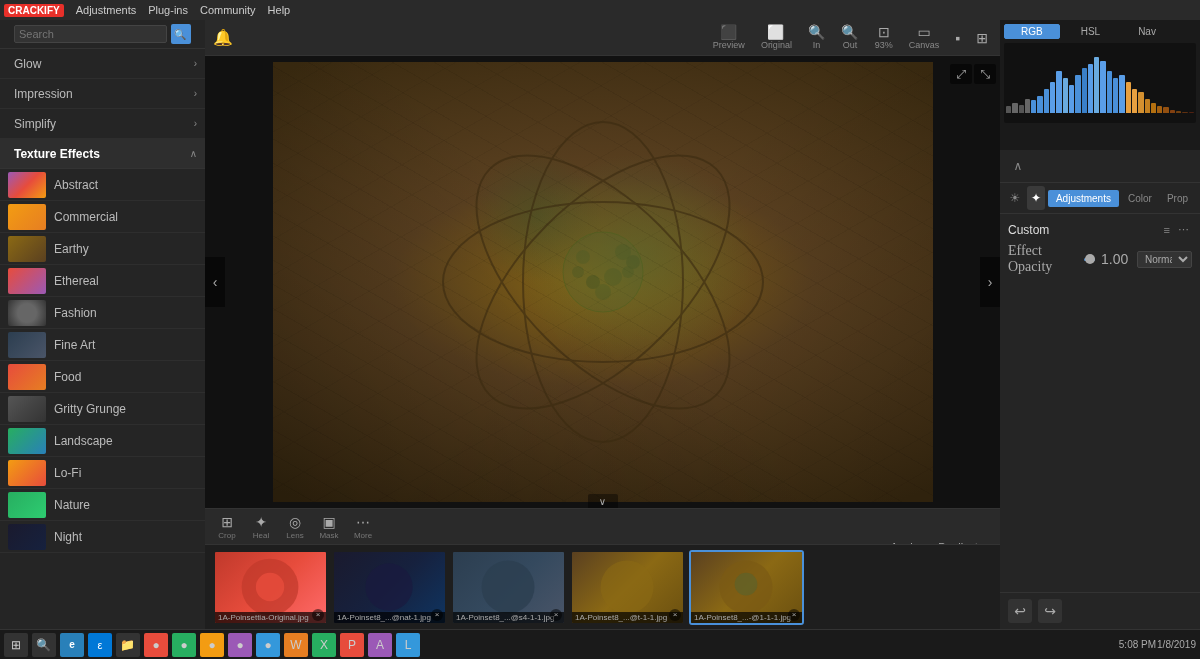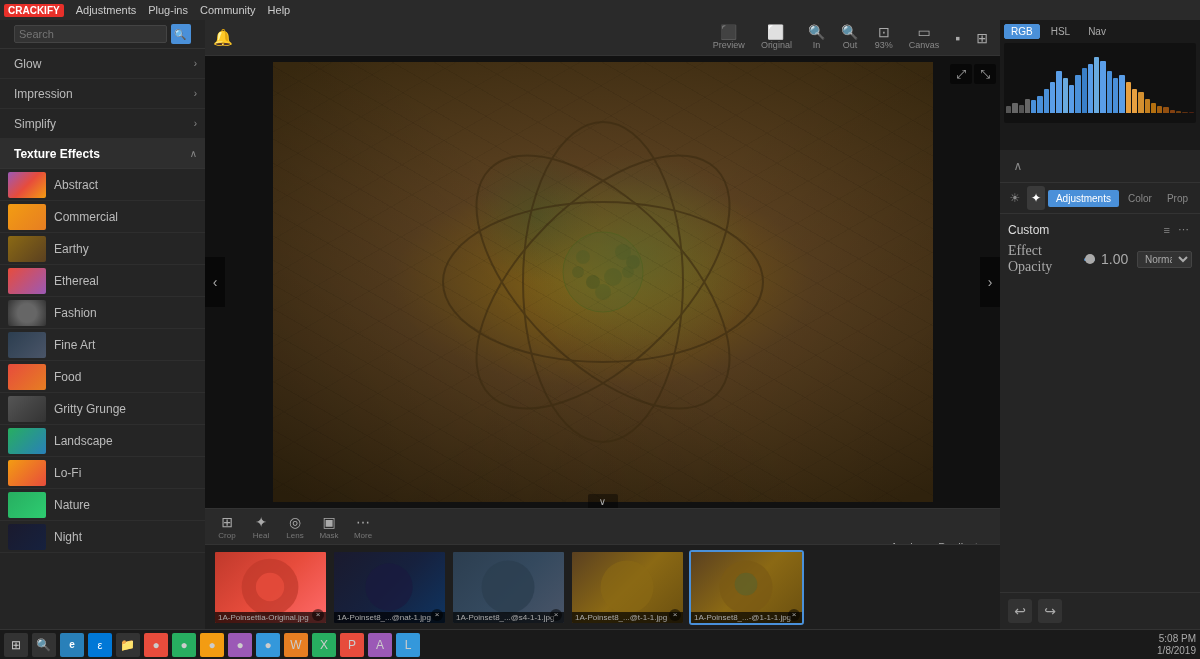--- a/index.html
+++ b/index.html
@@ -412,21 +412,21 @@
     .histogram-tabs {
       display: flex;
       gap: 4px;
       margin-bottom: 4px;
     }
     .hist-tab {
       background: none;
       border: 1px solid transparent;
       color: #aaa;
       font-size: 10px;
-      padding: 1px 6px;
+      padding: 1px 16px;
       border-radius: 2px;
       cursor: pointer;
     }
     .hist-tab.active {
       background: #4a90d9;
       color: #fff;
       border-color: #4a90d9;
     }
     .histogram-canvas {
       height: 80px;
@@ -990,17 +990,17 @@
   <div class="taskbar-icon" style="background:#27ae60;">●</div>
   <div class="taskbar-icon" style="background:#f39c12;">●</div>
   <div class="taskbar-icon" style="background:#9b59b6;">●</div>
   <div class="taskbar-icon" style="background:#3498db;">●</div>
   <div class="taskbar-icon" style="background:#e67e22;">W</div>
   <div class="taskbar-icon" style="background:#27ae60;">X</div>
   <div class="taskbar-icon" style="background:#e74c3c;">P</div>
   <div class="taskbar-icon" style="background:#9b59b6;">A</div>
   <div class="taskbar-icon" style="background:#3498db;">L</div>
   <div class="taskbar-spacer"></div>
-  <div style="font-size:10px;color:#aaa;display:flex;flex-direction:column;align-items:flex-end;gap:1px;">
+  <div style="font-size:10px;color:#aaa;display:flex;flex-direction:row;align-items:flex-end;gap:1px;">
     <span>5:08 PM</span>
     <span>1/8/2019</span>
   </div>
 </div>
 
 </body></html>

